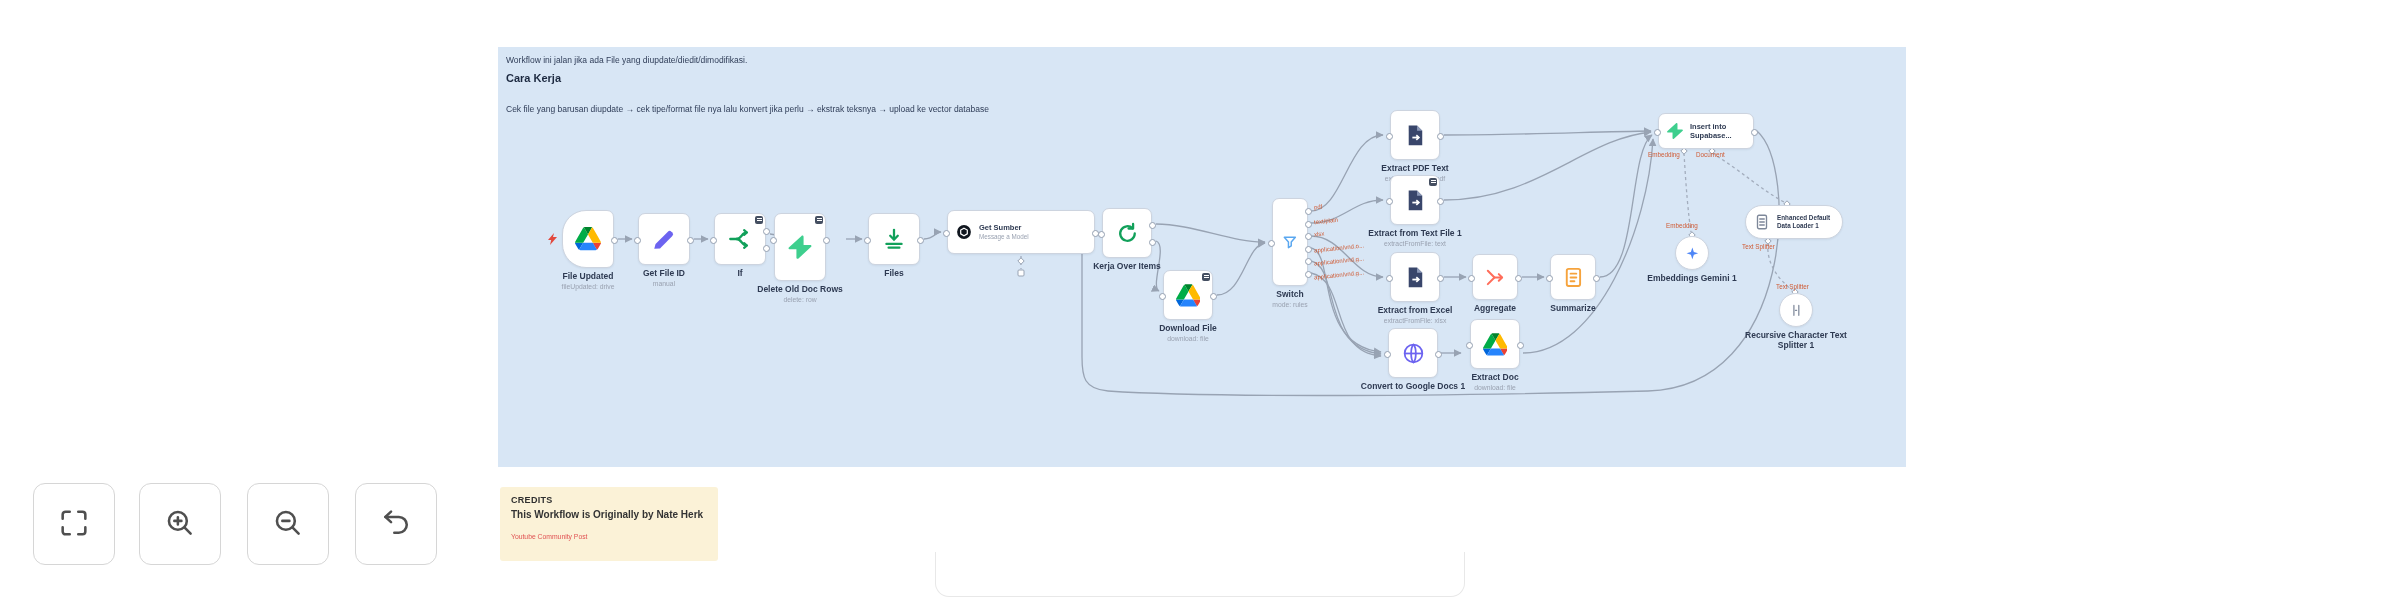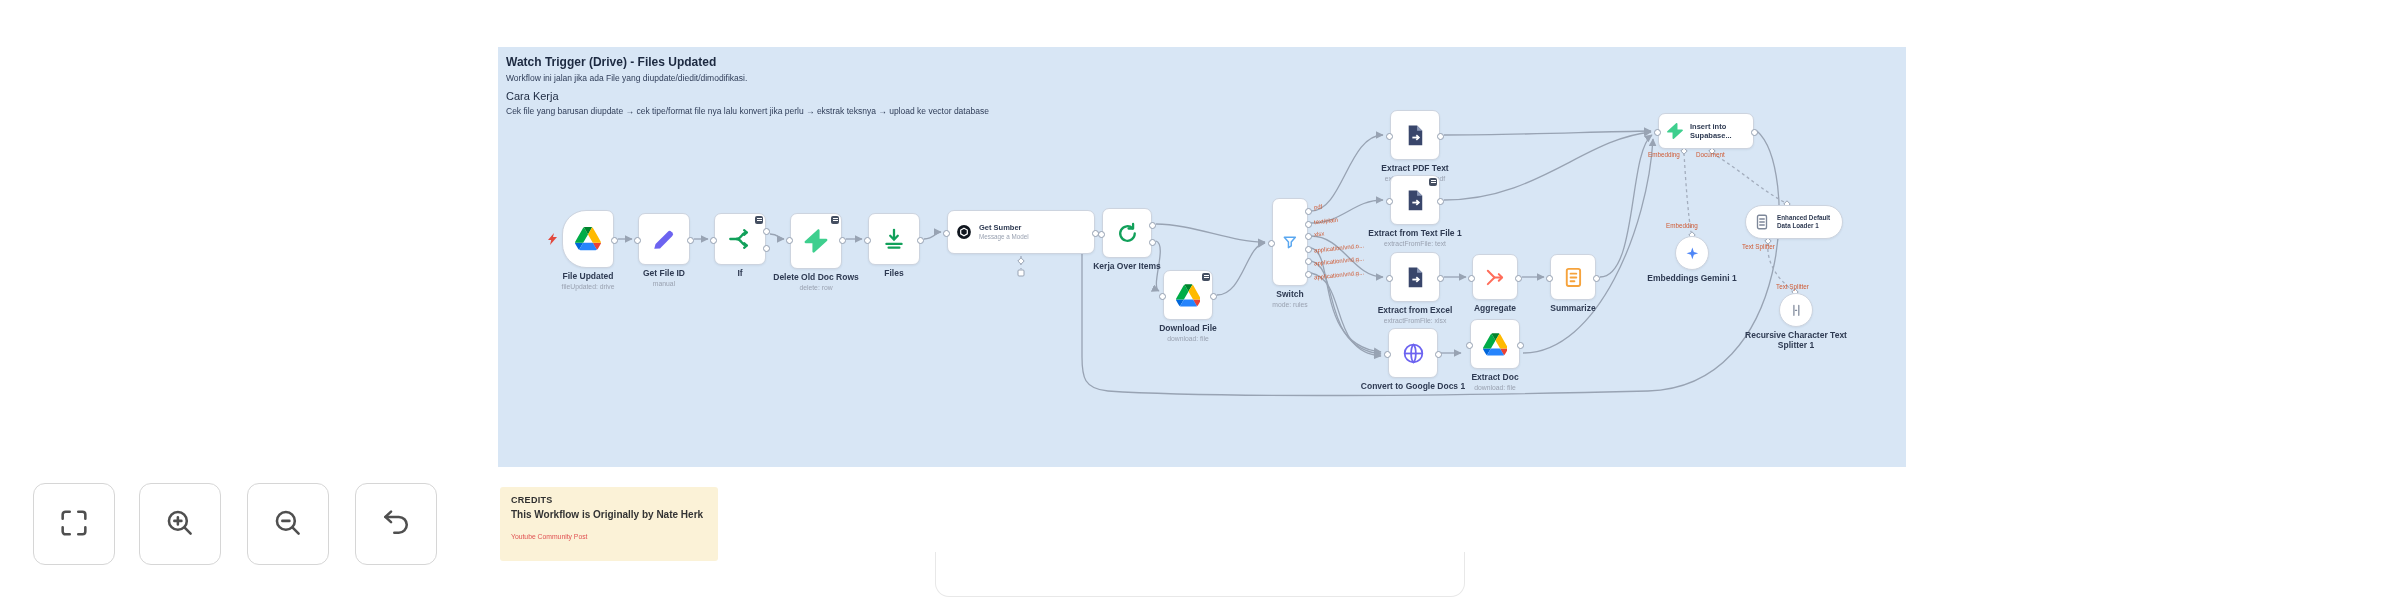--- a/index.html
+++ b/index.html
@@ -4,21 +4,21 @@
 <style>
   html,body{margin:0;padding:0;}
   body{width:2400px;height:600px;position:relative;overflow:hidden;background:#ffffff;
        font-family:"Liberation Sans",sans-serif;}
 
   
   .canvas{position:absolute;left:498px;top:47px;width:1408px;height:420px;background:var(--canvas-bg,#d8e6f5);}
   .intro{position:absolute;left:8px;top:8px;width:640px;}
   .intro .t1{font-size:12px;font-weight:700;color:#1c2940;margin:0 0 4px;}
   .intro .p1{font-size:8.5px;color:#2f3d58;margin:0 0 7px;}
-  .intro .t2{font-size:11px;font-weight:400;color:#1c2940;margin:0 0 4px;}
+  .intro .t2{font-size:11px;font-weight:700;color:#1c2940;margin:0 0 20px;}
   .intro .p2{font-size:8.5px;color:#2f3d58;margin:0;}
 
   svg.edges{position:absolute;left:0;top:0;pointer-events:none;}
   svg.edges path.e{fill:none;stroke:var(--edge,#98a3b3);stroke-width:1.3px;}
   svg.edges path.dash{stroke-dasharray:3 3;stroke:#a3adbd;}
   svg.edges path.dm{fill:#fff;stroke:#98a3b3;stroke-width:1px;}
   svg.edges rect.stubsq{fill:#fff;stroke:#98a3b3;stroke-width:1px;}
 
   .node{position:absolute;background:#fff;border:1.5px solid var(--node-border,#cdd4df);
         border-radius:7px;box-sizing:border-box;box-shadow:0 1px 2px rgba(40,60,90,.08);cursor:pointer;}
@@ -60,21 +60,20 @@
   .credits a{font-size:6.8px;color:var(--link,#e05252);text-decoration:none;cursor:pointer;}
 
   .embed-edge{position:absolute;left:935px;top:552px;width:528px;height:44px;border:1px solid #e8e8e8;border-top:none;
               border-radius:0 0 14px 14px;}
 </style>
 </head>
 <body>
 
 <div class="canvas">
   <div class="intro">
-    <div class="t1">Watch Trigger (Drive) - Files Updated</div>
     <div class="p1">Workflow ini jalan jika ada File yang diupdate/diedit/dimodifikasi.</div>
     <div class="t2">Cara Kerja</div>
     <div class="p2">Cek file yang barusan diupdate → cek tipe/format file nya lalu konvert jika perlu → ekstrak teksnya → upload ke vector database</div>
   </div>
   <svg class="edges" width="1408" height="420">
     <defs>
       <marker id="arr" markerWidth="7" markerHeight="7" refX="5.5" refY="3" orient="auto">
         <path d="M0 0 L6 3 L0 6 Z" fill="#98a3b3"></path>
       </marker>
     </defs>
@@ -154,21 +153,21 @@
             <path d="m15.8 3.8 2.6 2.2-2.6 2.2"></path>
             <path d="m15.8 15.8 2.6 2.2-2.6 2.2"></path>
           </svg>
         </span>
         <span class="nlabel">If</span>
         <span class="badge"></span>
         <span class="port in" style="top: 22.5px;"></span>
         <span class="port out" style="top: 13.8333px;"></span>
         <span class="port out" style="top: 31.1667px;"></span>
       </div>
-      <div class="node shape-std" style="left: 292px; top: 166px; width: 52px; height: 56px;">
+      <div class="node shape-std" style="left: 276px; top: 166px; width: 52px; height: 68px;">
         <span class="icon">
           <svg viewBox="0 0 24 24">
             <path fill="#3ecf8e" d="M13.4 1.6c.6-.8 1.9-.3 1.9.7V10h6.2c.9 0 1.4 1 .8 1.7L10.6 22.4c-.6.8-1.9.3-1.9-.7V14H2.5c-.9 0-1.4-1-.8-1.7z"></path>
           </svg>
         </span>
         <span class="nlabel">Delete Old Doc Rows<span class="nsub">delete: row</span></span>
         <span class="badge"></span>
         <span class="port in" style="top: 22.5px;"></span>
         <span class="port out" style="top: 22.5px;"></span>
       </div>

